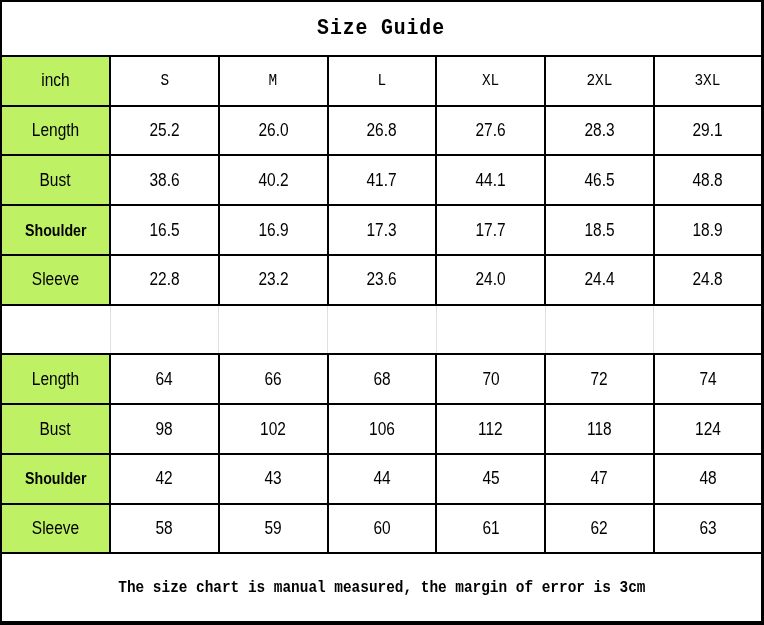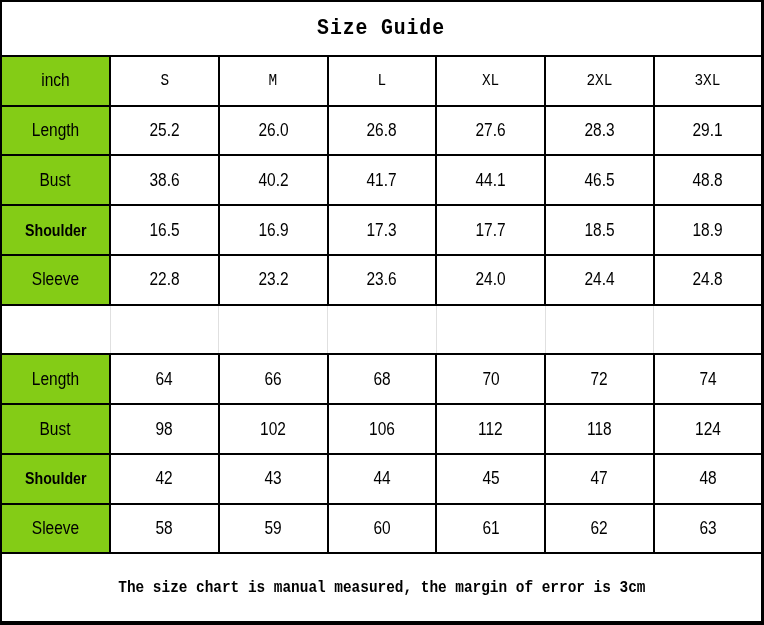--- a/index.html
+++ b/index.html
@@ -36,21 +36,21 @@
   tr.footer-row { height: 67px; }
 
   
   .cn {
     display: inline-block;
     transform: scaleX(0.86);
     transform-origin: center;
     white-space: nowrap;
     font-size: 18px;
   }
-  td.lbl { background: #84cc16; }
+  td.lbl { background: #bef264; }
   td.lbl.bold .cn { font-weight: bold; font-size: 16.5px; }
 
   
   .mono {
     display: inline-block;
     font-family: "Liberation Mono", monospace;
     transform: scaleX(0.9);
     transform-origin: center;
     white-space: nowrap;
   }

